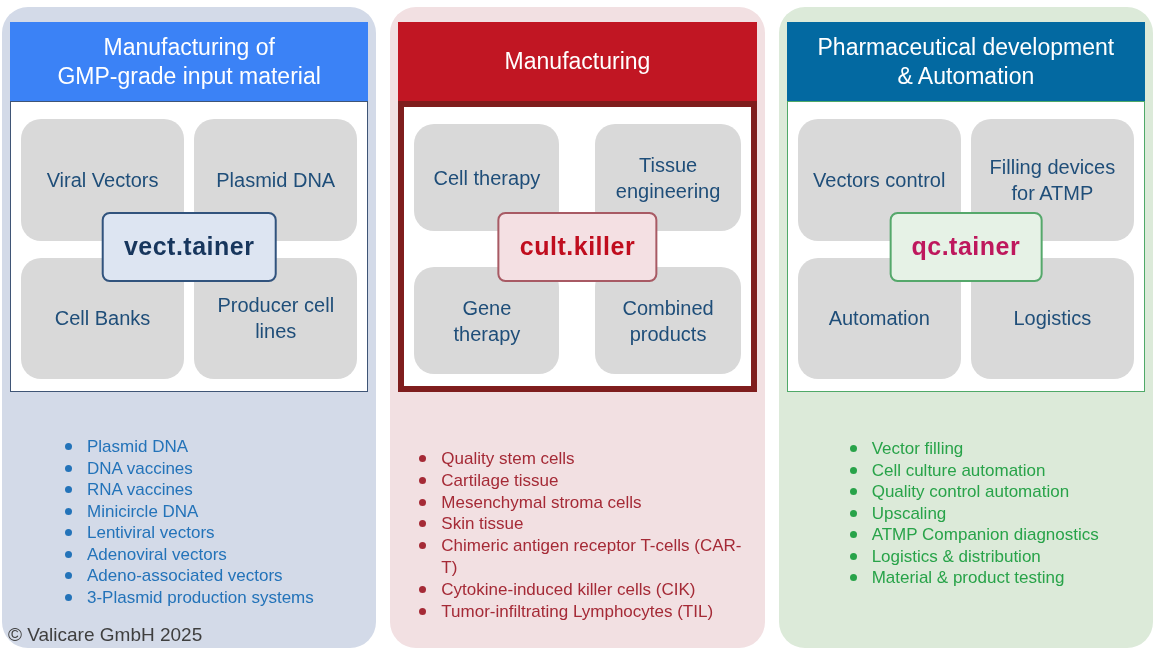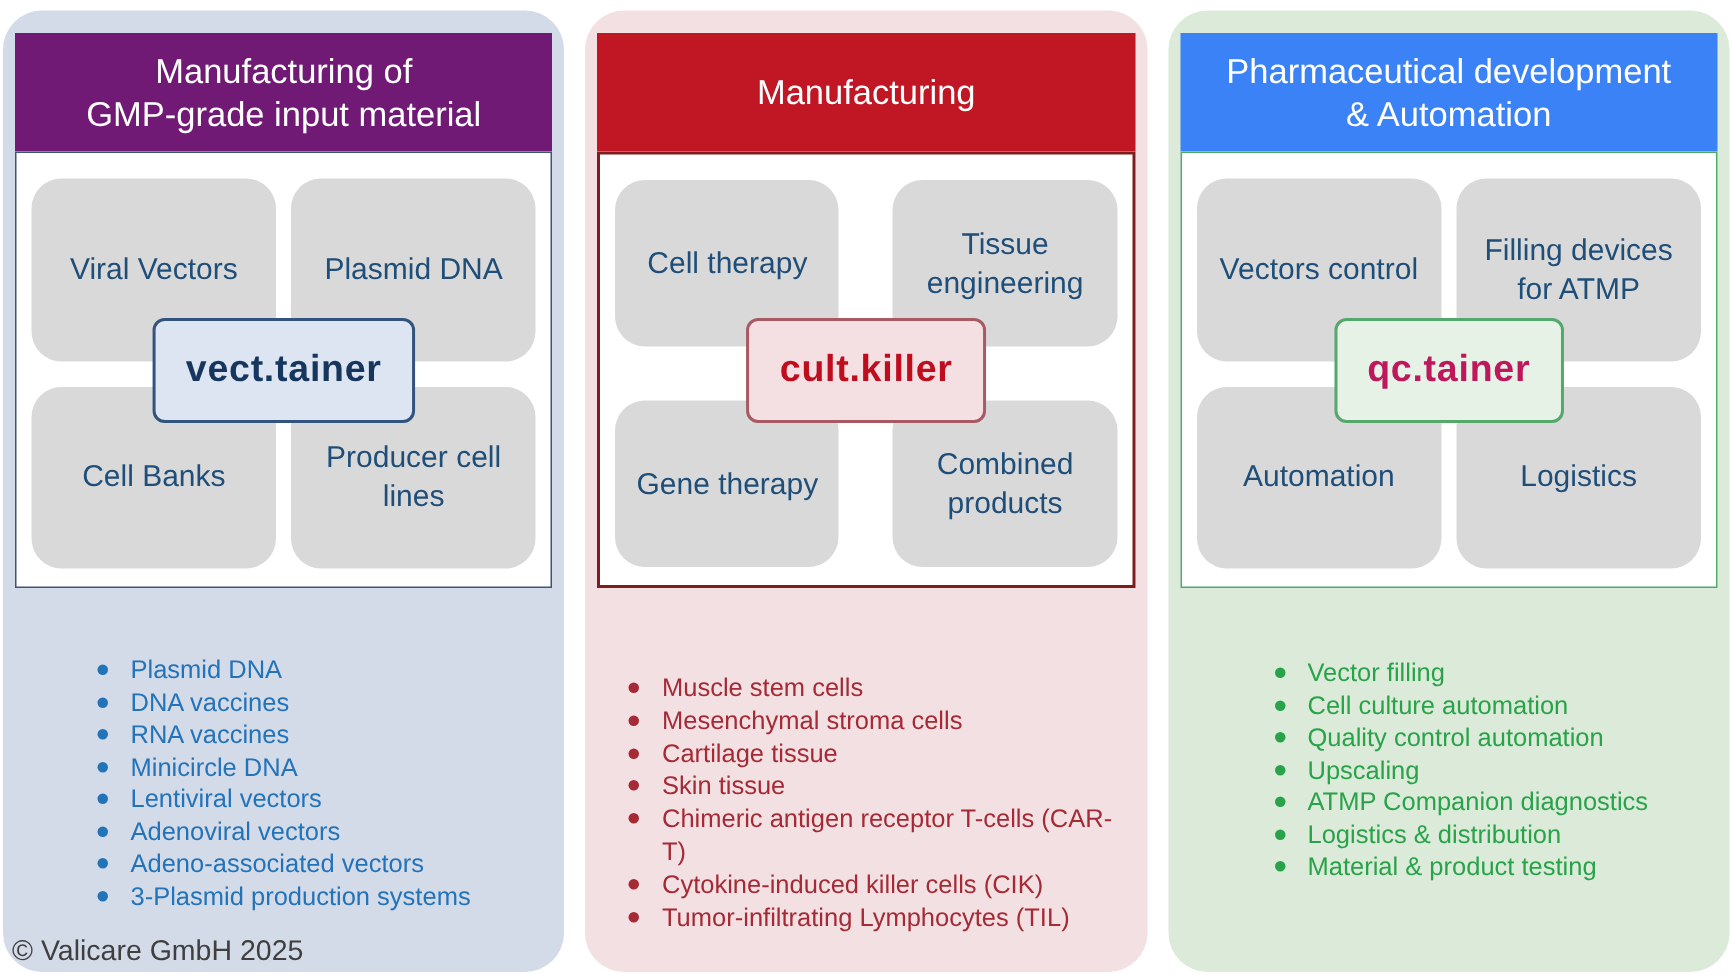--- a/index.html
+++ b/index.html
@@ -32,38 +32,38 @@
     height:79px;
     flex:0 0 79px;
     color:#ffffff;
     font-size:23px;
     line-height:29px;
     display:flex;
     flex-direction:column;
     justify-content:center;
     text-align:center;
   }
-  .c0 .header{background:#701a75;}
+  .c0 .header{background:#3b82f6;}
   .c1 .header{background:#c11623;}
-  .c2 .header{background:#3b82f6;}
+  .c2 .header{background:#0369a1;}
 
   .panel{
     position:relative;
     height:291px;
     flex:0 0 291px;
     background:#ffffff;
     box-sizing:border-box;
     display:grid;
     grid-template-columns:1fr 1fr;
     grid-template-rows:1fr 1fr;
     gap:17px 10px;
     padding:17px 10px 12px 10px;
   }
   .c0 .panel{border:1px solid #3f5576;}
-  .c1 .panel{border:2px solid #7f1d1d;gap:36px;}
+  .c1 .panel{border:6px solid #7f1d1d;gap:36px;}
   .c2 .panel{border:1px solid #4fa968;}
 
   .box{
     background:#d9d9d9;
     border-radius:20px;
     display:flex;
     align-items:center;
     justify-content:center;
     text-align:center;
     color:#1f4e79;
@@ -155,23 +155,23 @@
       <div>Manufacturing</div>
     </div>
     <div class="panel">
       <div class="box">Cell therapy</div>
       <div class="box">Tissue engineering</div>
       <div class="box">Gene therapy</div>
       <div class="box">Combined products</div>
       <div class="pill">cult.killer</div>
     </div>
     <ul class="bullets">
-      <li>Muscle stem cells</li>
+      <li>Quality stem cells</li>
+      <li>Cartilage tissue</li>
       <li>Mesenchymal stroma cells</li>
-      <li>Cartilage tissue</li>
       <li>Skin tissue</li>
       <li>Chimeric antigen receptor T-cells (CAR-T)</li>
       <li>Cytokine-induced killer cells (CIK)</li>
       <li>Tumor-infiltrating Lymphocytes (TIL)</li>
     </ul>
   </div>
 
   <div class="column c2">
     <div class="header">
       <div>Pharmaceutical development</div>

